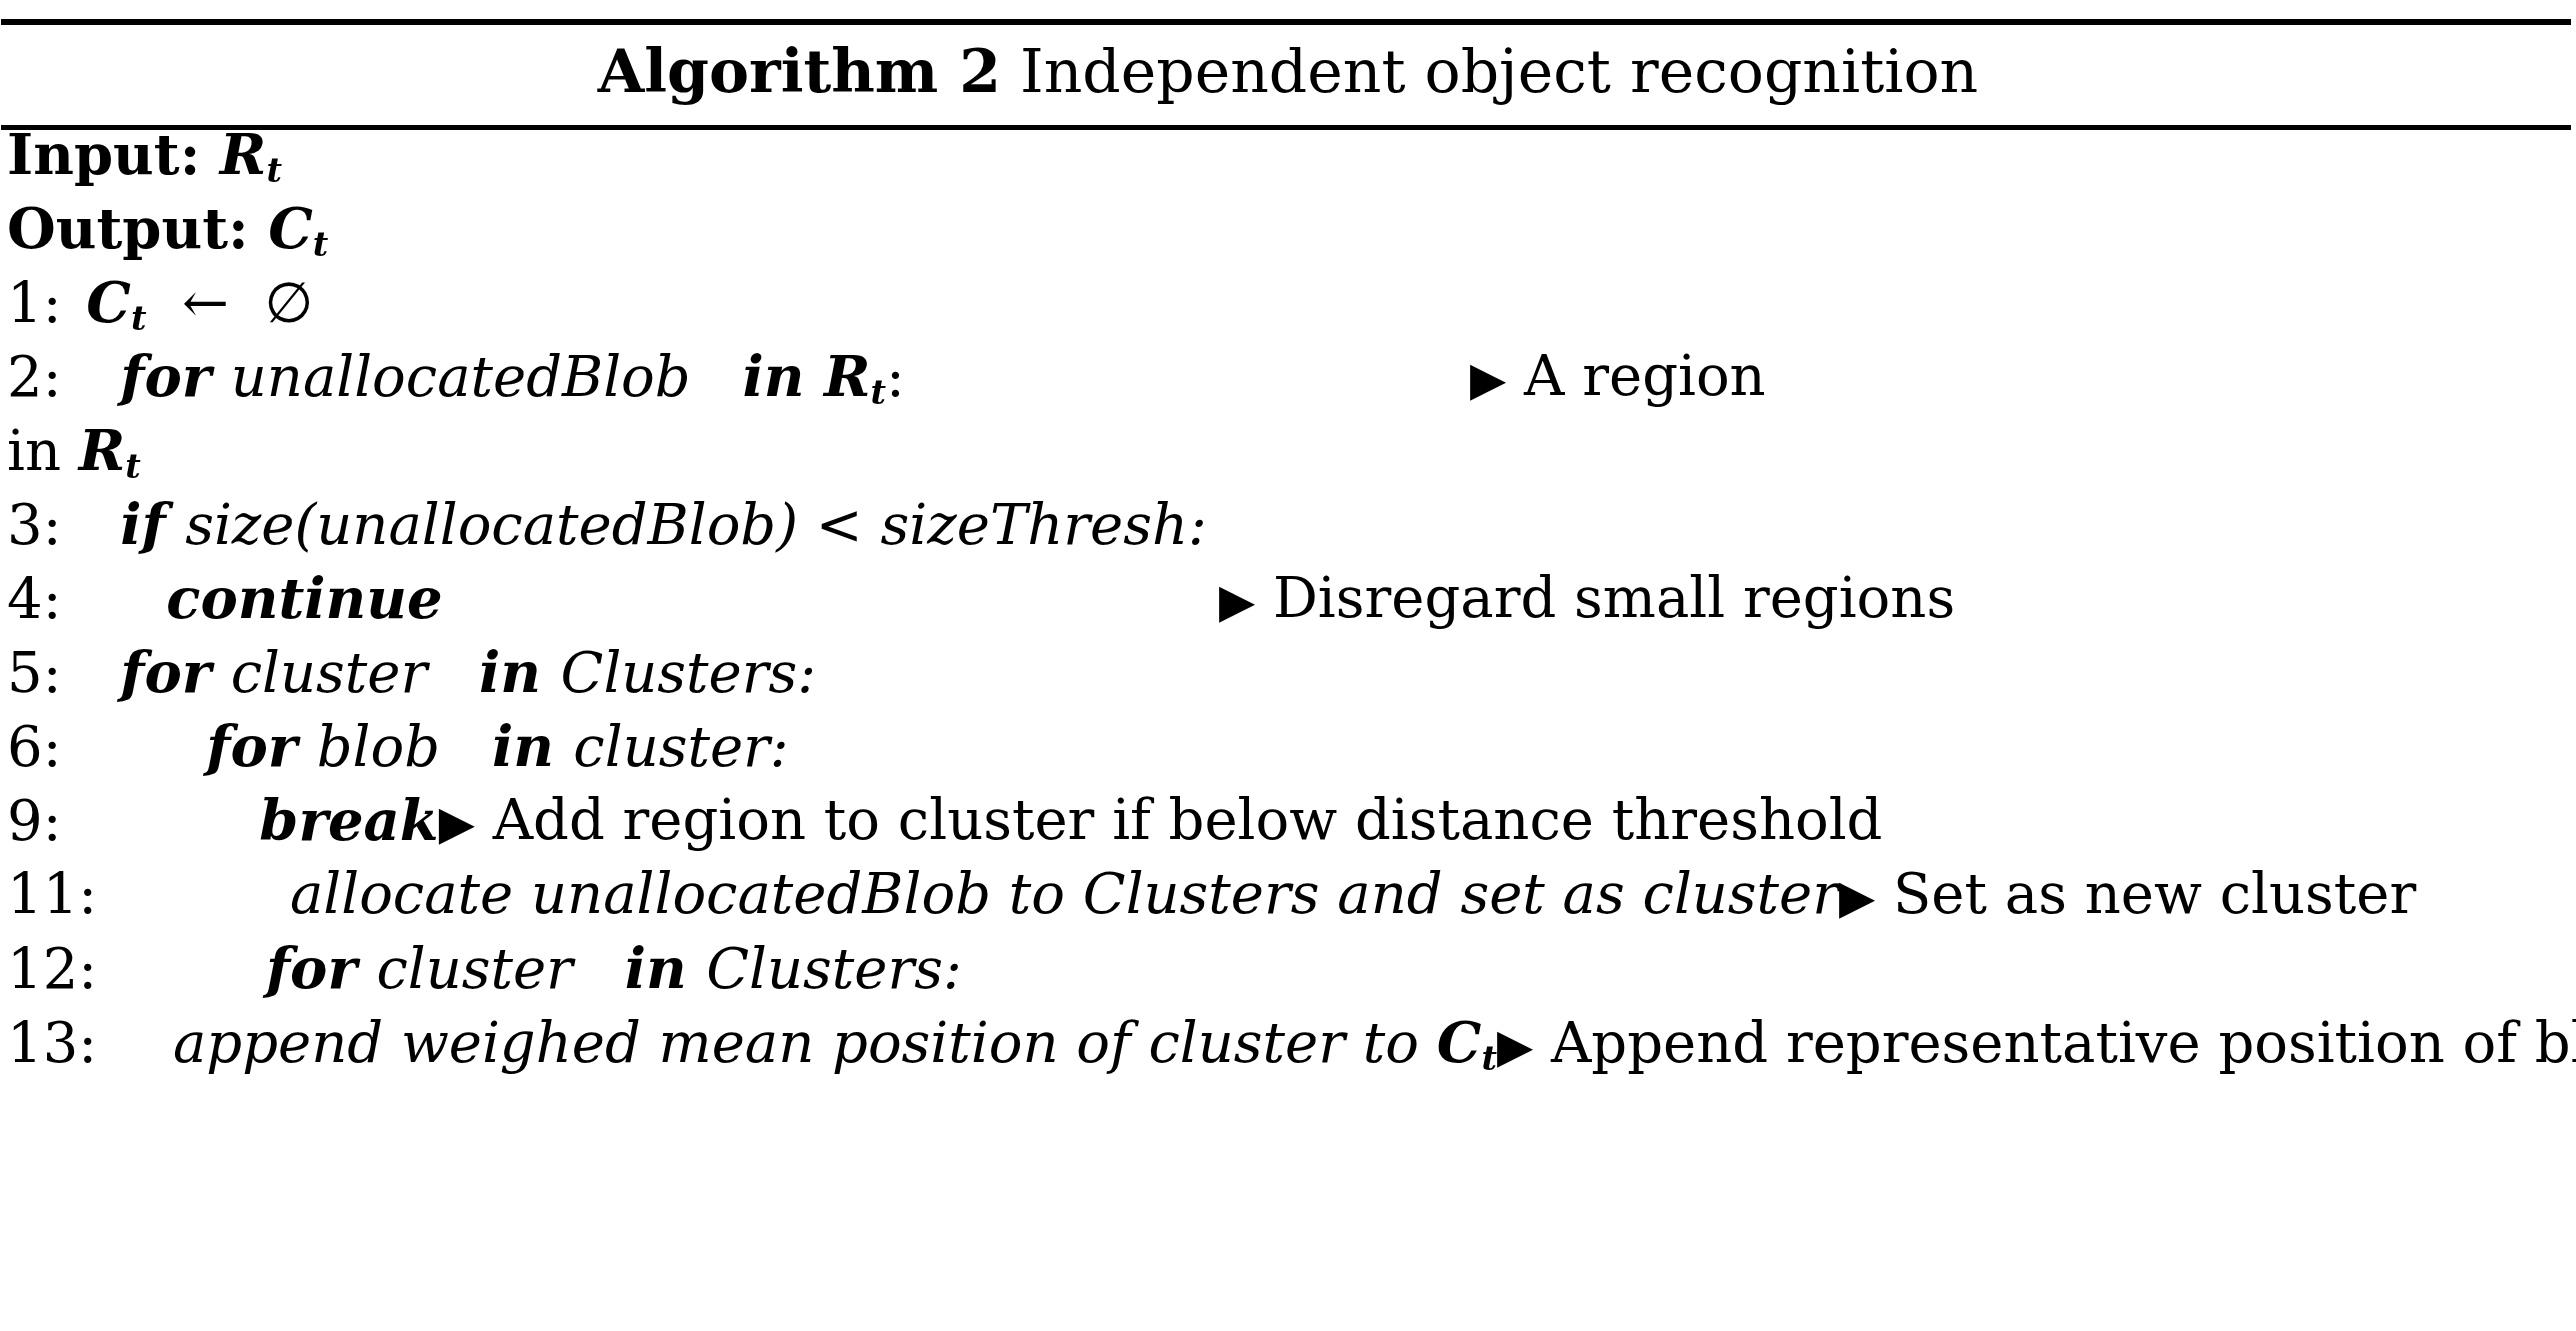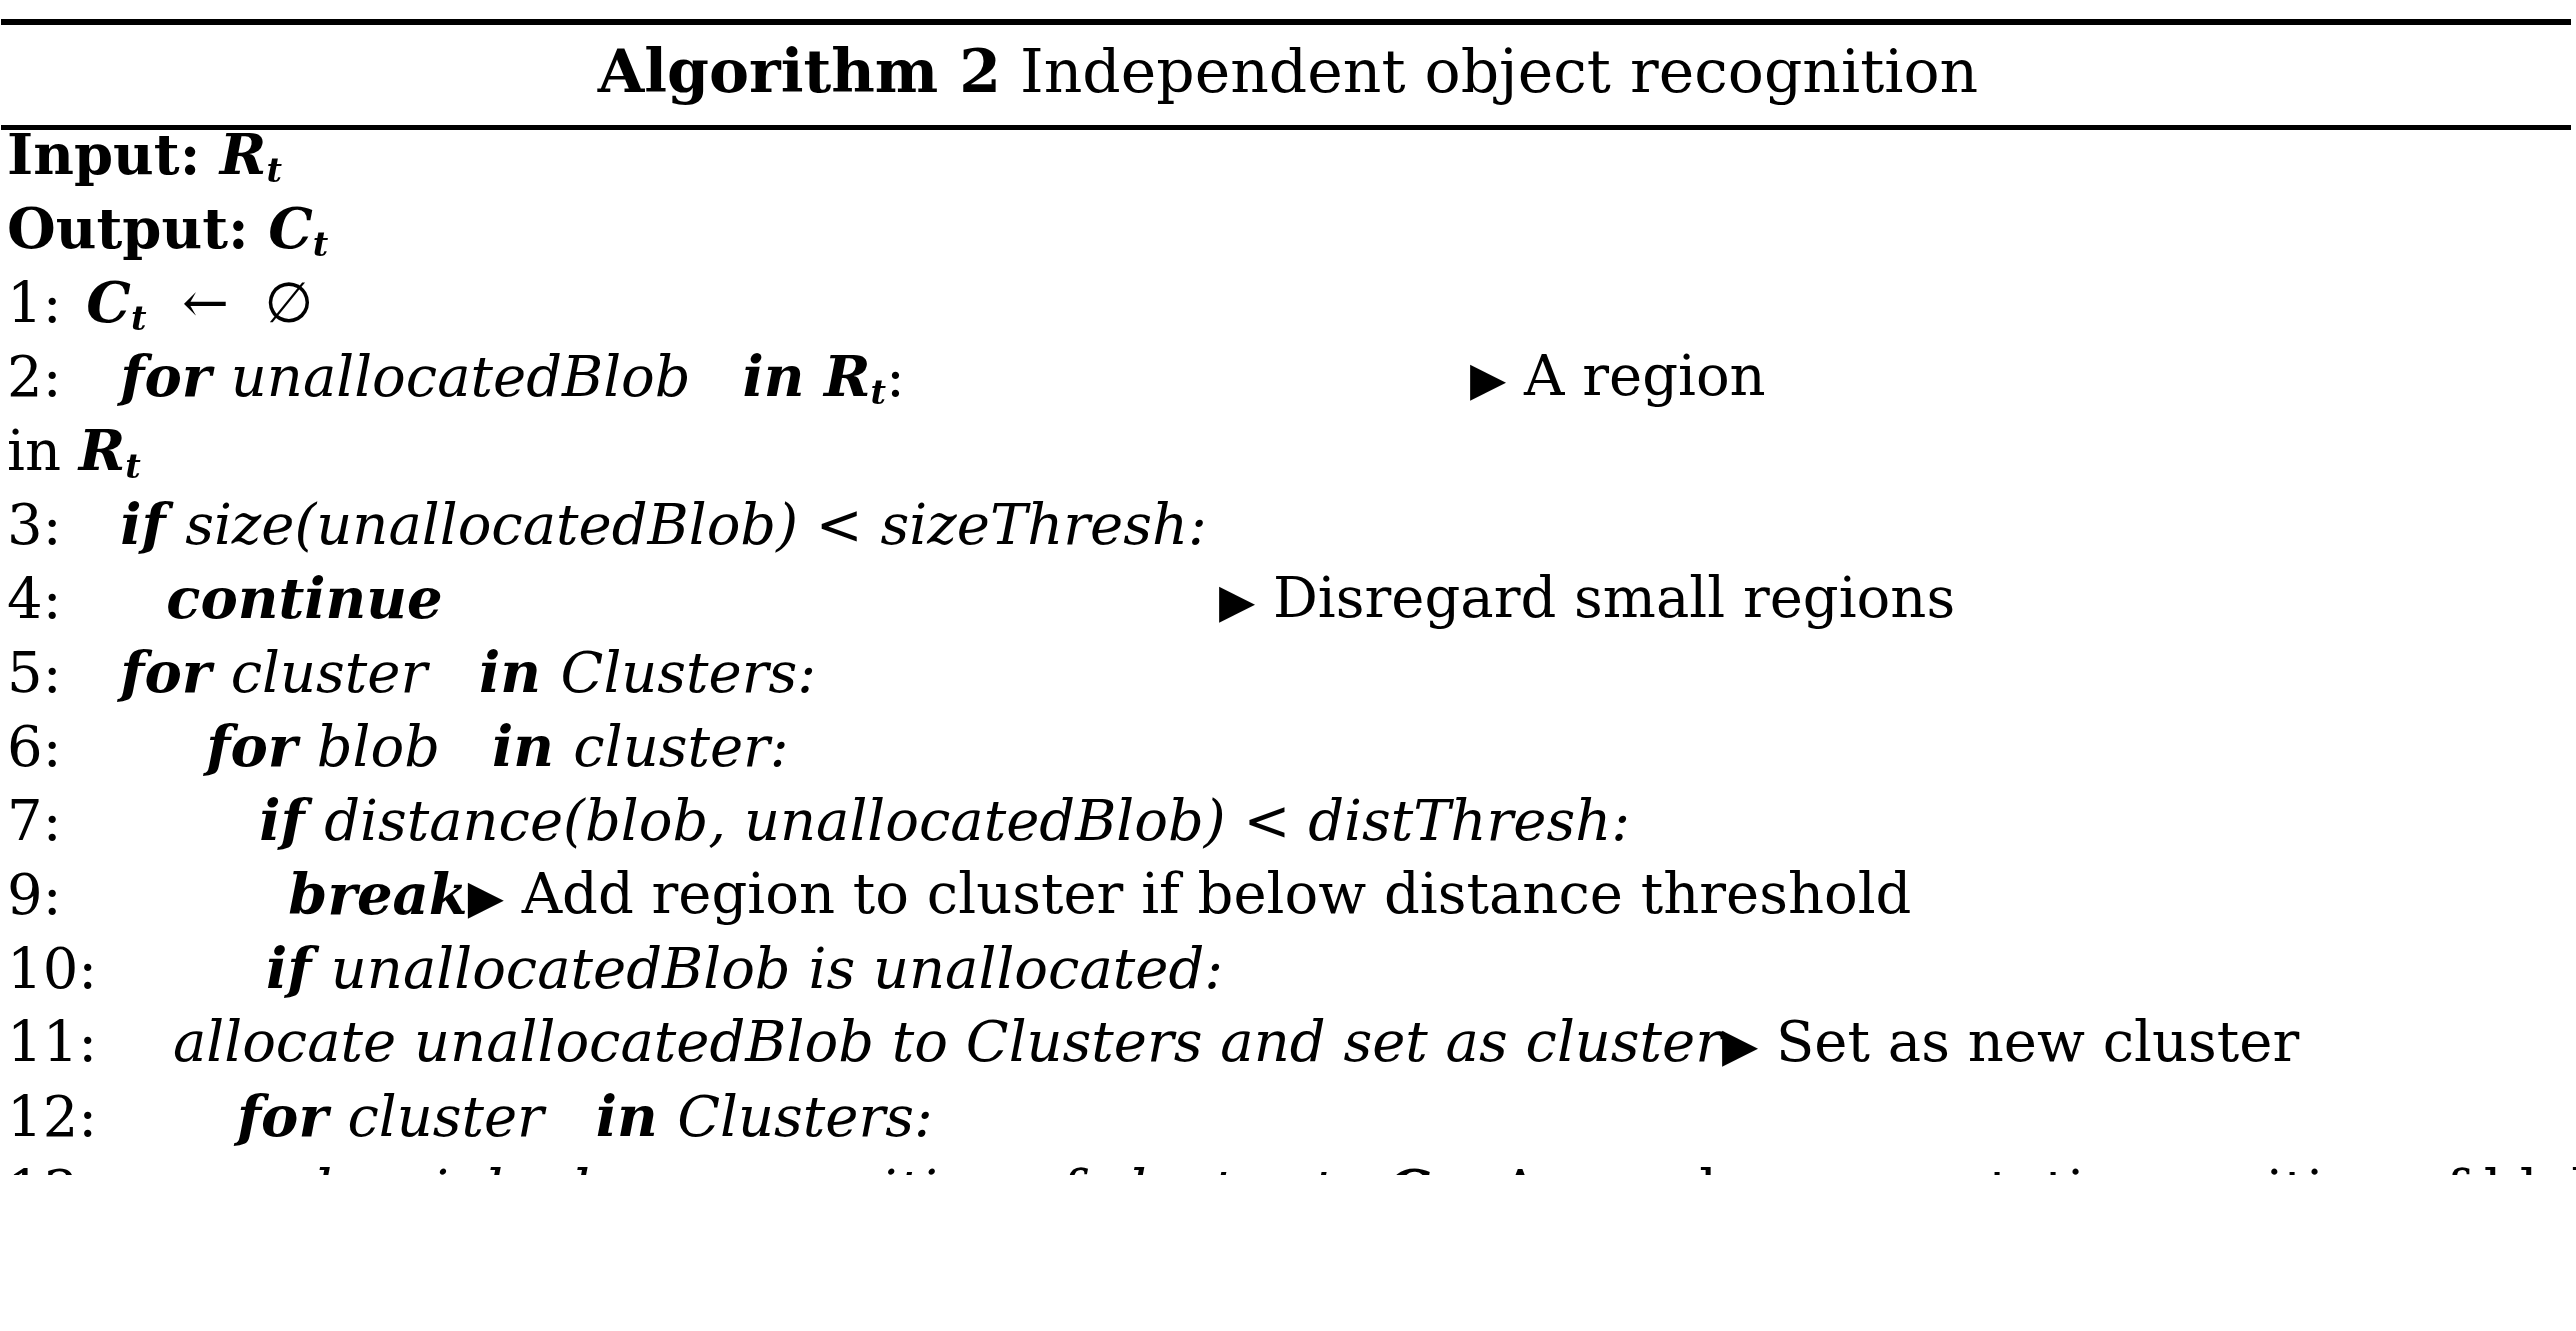--- a/index.html
+++ b/index.html
@@ -97,23 +97,21 @@
   <div class="code">
       <div class="line"><span class="s-b">Input: </span><span class="ind"></span><span class="s-bi">R</span><span class="s-sub">t</span></div>
       <div class="line"><span class="s-b">Output: </span><span class="ind"></span><span class="s-bi">C</span><span class="s-sub">t</span></div>
       <div class="line"><span class="s-r">1: </span><span class="ind"></span><span class="s-bi">C</span><span class="s-sub">t</span><span class="s-r">  ←  ∅</span></div>
       <div class="line"><span class="s-r">2: </span><span class="ind"></span><span class="s-kw">for </span><span class="s-i">unallocatedBlob </span><span class="s-kw">in </span><span class="s-bi">R</span><span class="s-sub">t</span><span class="s-r">:</span><span class="cmt"><span class="s-tri">▶</span><span class="s-r"> A region</span></span></div>
       <div class="line"><span class="s-r">in </span><span class="ind"></span><span class="s-bi">R</span><span class="s-sub">t</span></div>
       <div class="line"><span class="s-r">3: </span><span class="ind"></span><span class="s-kw">if </span><span class="s-i">size(unallocatedBlob) &lt; sizeThresh:</span></div>
       <div class="line"><span class="s-r">4: </span><span class="ind"></span><span class="s-kw">continue</span><span class="cmt"><span class="s-tri">▶</span><span class="s-r"> Disregard small regions</span></span></div>
       <div class="line"><span class="s-r">5: </span><span class="ind"></span><span class="s-kw">for </span><span class="s-i">cluster </span><span class="s-kw">in </span><span class="s-i">Clusters:</span></div>
       <div class="line"><span class="s-r">6: </span><span class="ind"></span><span class="s-kw">for </span><span class="s-i">blob </span><span class="s-kw">in </span><span class="s-i">cluster:</span></div>
-      <div class="line"><span class="s-r">7: </span><span class="ind"></span><span class="s-kw">if </span><span class="s-i">distance(blob, unallocatedBlob) &lt; distThresh:</span></div>
       <div class="line"><span class="s-r">9: </span><span class="ind"></span><span class="s-kw">break</span><span class="cmt"><span class="s-tri">▶</span><span class="s-r"> Add region to cluster if below distance threshold</span></span></div>
-      <div class="line"><span class="s-r">10: </span><span class="ind"></span><span class="s-kw">if </span><span class="s-i">unallocatedBlob is unallocated:</span></div>
       <div class="line"><span class="s-r">11: </span><span class="ind"></span><span class="s-i">allocate unallocatedBlob to Clusters and set as cluster</span><span class="cmt"><span class="s-tri">▶</span><span class="s-r"> Set as new cluster</span></span></div>
       <div class="line"><span class="s-r">12: </span><span class="ind"></span><span class="s-kw">for </span><span class="s-i">cluster </span><span class="s-kw">in </span><span class="s-i">Clusters:</span></div>
       <div class="line"><span class="s-r">13: </span><span class="ind"></span><span class="s-i">append weighed mean position of cluster to </span><span class="s-bi">C</span><span class="s-sub">t</span><span class="cmt"><span class="s-tri">▶</span><span class="s-r"> Append representative position of blob to </span><span class="s-bi">C</span></span></div>
     </div>
 
   <div class="rule" id="rule-bottom"></div>
 </div>
 
 
 </body></html>

